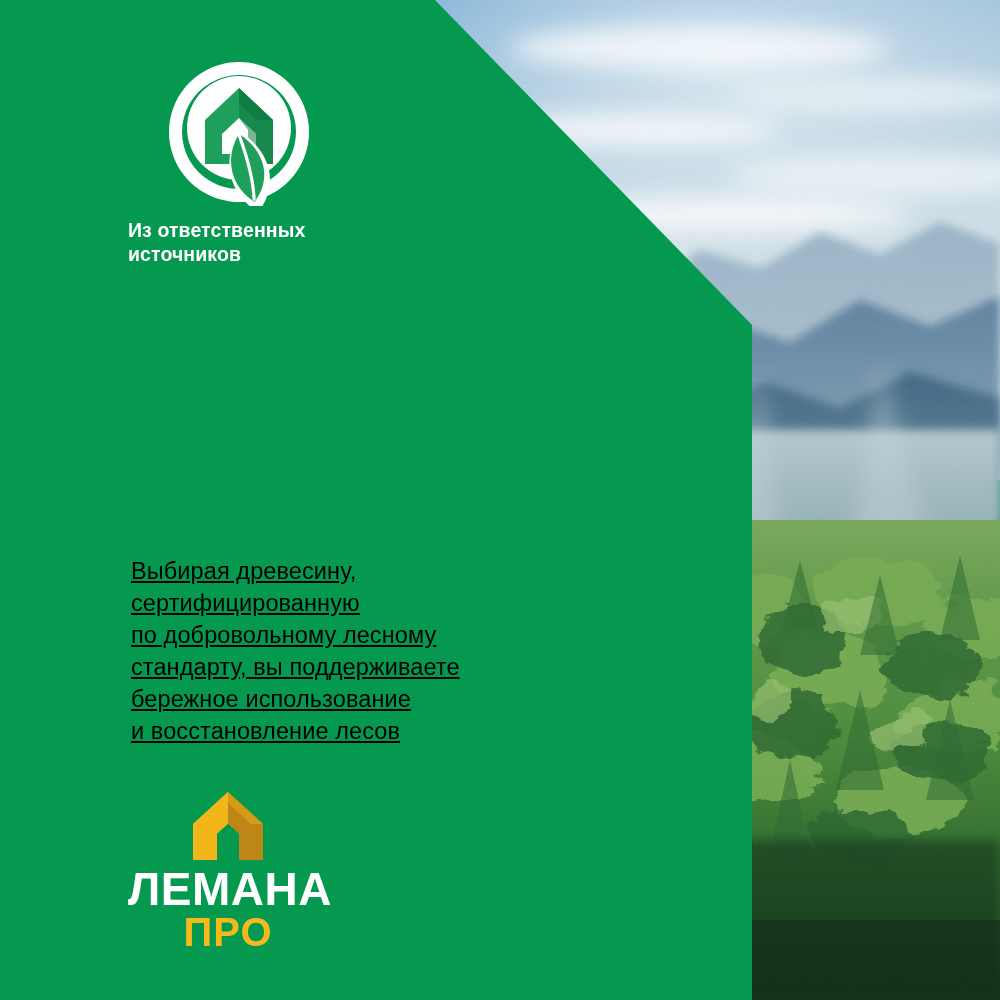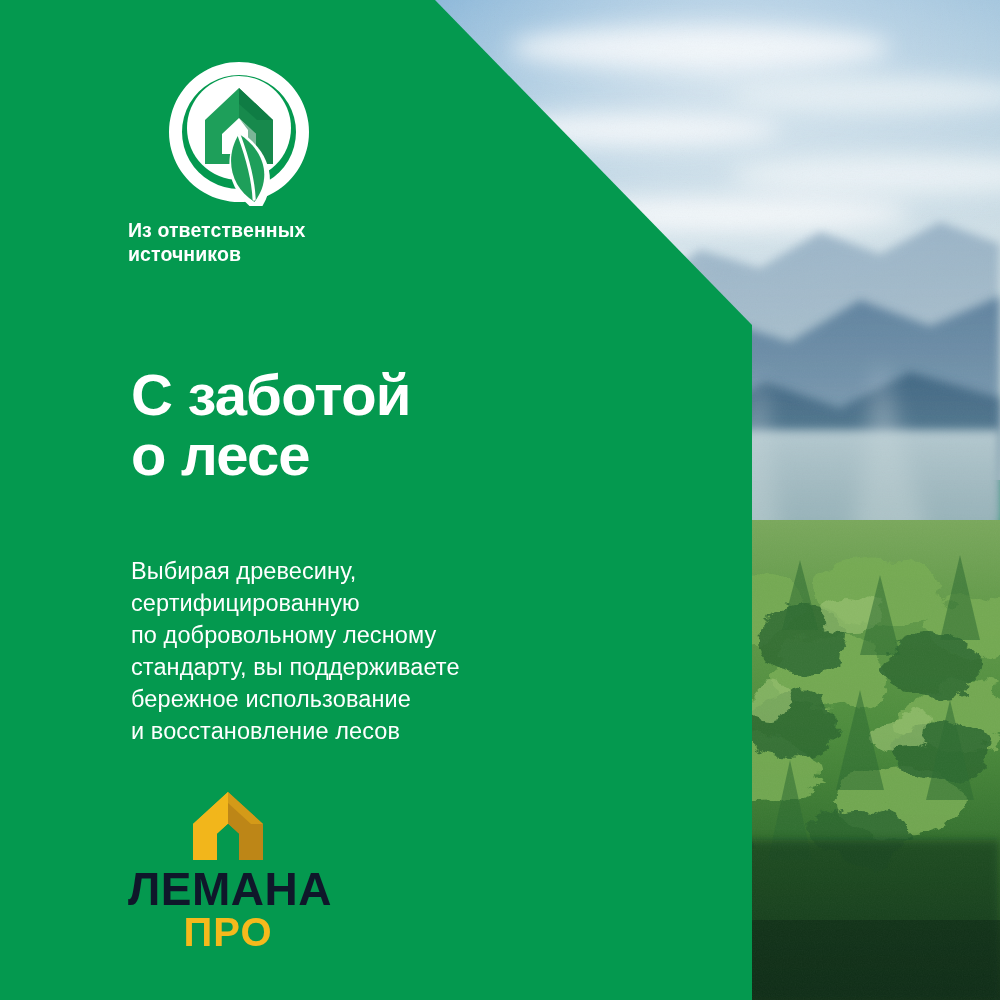--- a/index.html
+++ b/index.html
@@ -79,44 +79,45 @@
     letter-spacing: -0.8px;
     white-space: pre-line;
   }
 
   
   .body-copy {
     position: absolute;
     left: 131px;
     top: 531px;
     width: 480px;
-    color: #ffffff;
+    color: #000000;
     font-size: 23.5px;
     font-weight: 400;
     line-height: 1.37;
     letter-spacing: 0.1px;
     white-space: pre-line;
+    text-decoration: underline;
   }
 
   
   .brand {
     position: absolute;
     left: 128px;
     top: 790px;
     width: 200px;
   }
   .brand-house {
     display: block;
     width: 82px;
     height: 72px;
     margin: 0 auto 6px auto;
   }
   .brand-name {
     text-align: right;
-    color: #0f172a;
+    color: #ffffff;
     font-size: 46px;
     font-weight: 700;
     line-height: 0.94;
     letter-spacing: 0.5px;
   }
   .brand-sub {
     text-align: center;
     color: #f5b91c;
     font-size: 40px;
     font-weight: 700;
@@ -297,22 +298,20 @@
         <g transform="translate(74,76) rotate(38)">
           <path d="M0 0 C34 -4 58 16 58 46 C28 50 4 30 0 0 Z" fill="#ffffff" transform="scale(1.13) translate(-2,-2)"></path>
           <path d="M0 0 C32 -3 54 16 54 44 C26 47 3 28 0 0 Z" fill="#1e9f5a"></path>
           <path d="M1 1 C22 14 40 28 52 42" stroke="#ffffff" stroke-width="3.2" fill="none" stroke-linecap="round"></path>
         </g>
       </svg>
       <div class="eco-caption">Из ответственных
 источников</div>
     </div>
 
-    <h1 class="headline">С заботой
-о лесе</h1>
 
     <p class="body-copy">Выбирая древесину,
 сертифицированную
 по добровольному лесному
 стандарту, вы поддерживаете
 бережное использование
 и восстановление лесов</p>
 
     <div class="brand">
       <svg class="brand-house" viewBox="0 0 82 72" xmlns="http://www.w3.org/2000/svg">

